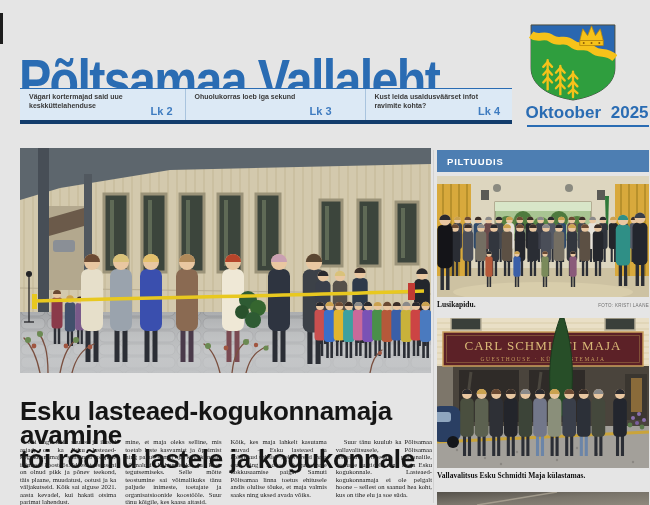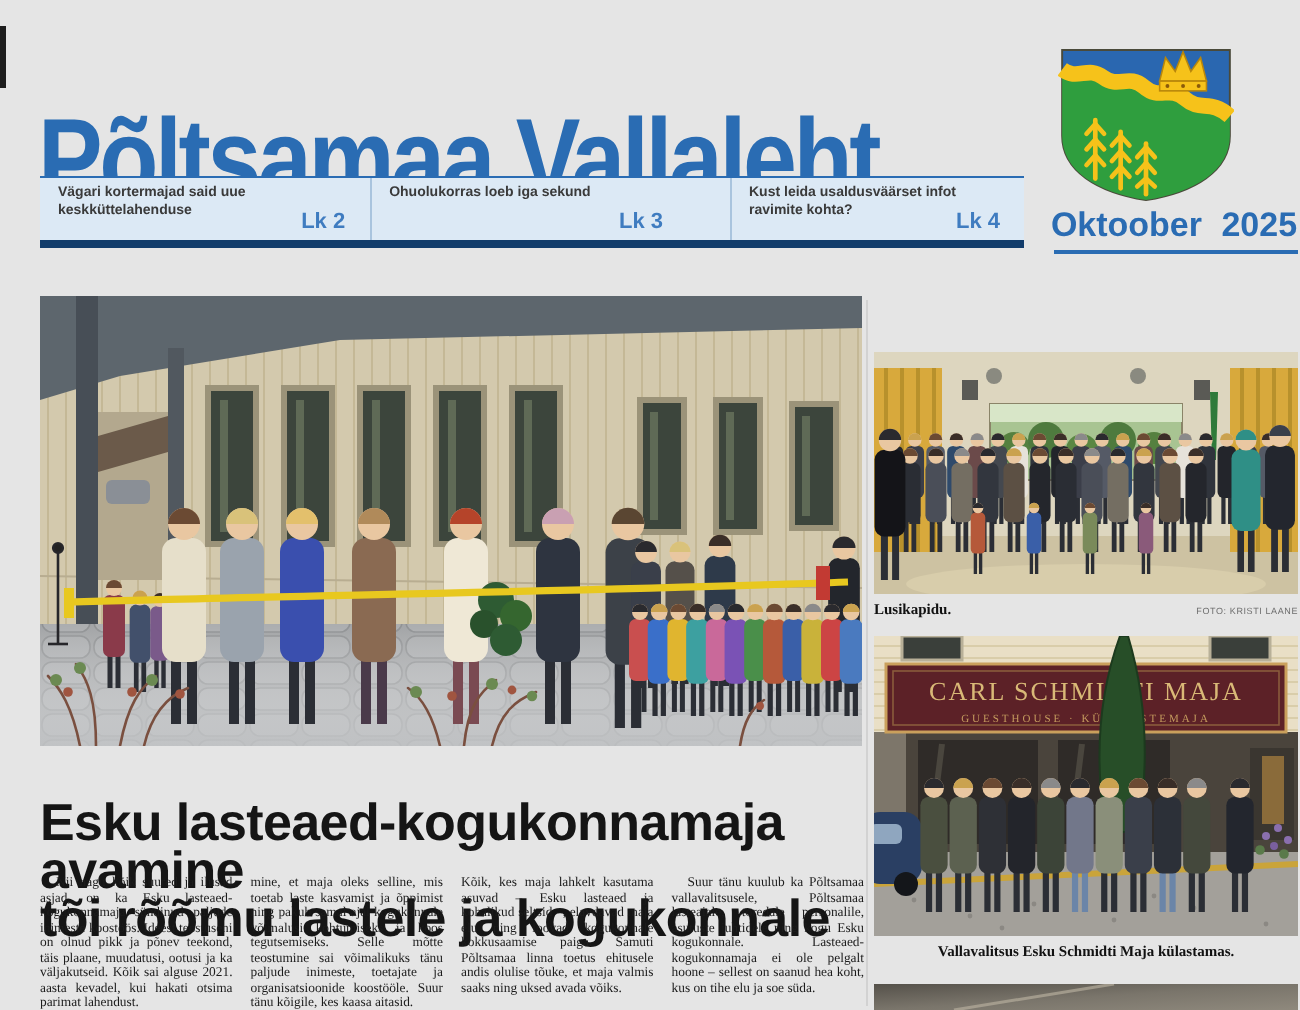--- a/index.html
+++ b/index.html
@@ -38,21 +38,21 @@
            color:#1c1c1c;text-align:justify;}
   .indent{text-indent:8px;}
 
   
   #sb-header{position:absolute;left:437px;top:150px;width:212px;height:22px;background:#4d7eb2;
              color:#ffffff;font-size:9.5px;font-weight:bold;letter-spacing:.8px;
              display:flex;align-items:center;padding-left:10px;box-sizing:border-box;}
   #sb-photo1{left:437px;top:176px;width:212px;height:121px;}
   #sb-cap1-row{position:absolute;left:437px;top:300px;width:212px;display:flex;
                justify-content:space-between;align-items:baseline;}
-  .caption{font-family:"Liberation Serif",serif;font-size:7.5px;font-weight:bold;color:#111;text-align:center;}
+  .caption{font-family:"Liberation Serif",serif;font-size:7.5px;font-weight:bold;color:#111;}
   .credit{font-size:4.5px;color:#6e6e6e;letter-spacing:.3px;}
   #sb-photo2{left:437px;top:318px;width:212px;height:150px;}
   #sb-cap2{position:absolute;left:437px;top:471px;width:212px;}
   #sb-photo3{left:437px;top:492px;width:212px;height:13px;}
 </style>
 </head>
 <body>
 
 <div id="page">
 
@@ -398,20 +398,23 @@
     <div>tõi rõõmu lastele ja kogukonnale</div>
   </h2>
 
   <div id="body-cols">
     <div class="bodycol indent">Nii nagu kõik suured ja ilusad asjad, on ka Esku lasteaed-kogukonnamaja sündinud paljude inimeste koostöös. Ideest teostuseni on olnud pikk ja põnev teekond, täis plaane, muudatusi, ootusi ja ka väljakutseid. Kõik sai alguse 2021. aasta kevadel, kui hakati otsima parimat lahendust.</div>
     <div class="bodycol">mine, et maja oleks selline, mis toetab laste kasvamist ja õppimist ning pakub samal ajal kogukonnale võimalusi kohtumiseks ja koos tegutsemiseks. Selle mõtte teostumine sai võimalikuks tänu paljude inimeste, toetajate ja organisatsioonide koostööle. Suur tänu kõigile, kes kaasa aitasid.</div>
     <div class="bodycol">Kõik, kes maja lahkelt kasutama asuvad – Esku lasteaed ja kohalikud seltsid –, elavdavad maja elu ning loovad kogukonnale kokkusaamise paiga. Samuti Põltsamaa linna toetus ehitusele andis olulise tõuke, et maja valmis saaks ning uksed avada võiks.</div>
     <div class="bodycol indent">Suur tänu kuulub ka Põltsamaa vallavalitsusele, Põltsamaa lasteaiale, toredale personalile, asutuste juhtidele ning kogu Esku kogukonnale. Lasteaed-kogukonnamaja ei ole pelgalt hoone – sellest on saanud hea koht, kus on tihe elu ja soe süda.</div>
   </div>
 
+  <div id="sb-header">
+    <span>PILTUUDIS</span>
+  </div>
 
   <svg id="sb-photo1" class="photo" viewBox="0 0 212 121" preserveAspectRatio="none">
     <rect width="212" height="121" fill="#ddd6bf"></rect>
     <rect x="0" y="92" width="212" height="29" fill="#cdc2a2"></rect>
     <ellipse cx="106" cy="116" rx="90" ry="10" fill="#d8cdab"></ellipse>
     <g>
       <rect x="0" y="8" width="34" height="92" fill="#d8a93c"></rect>
       <g stroke="#b8912c" stroke-width="2">
           <line x1="6" y1="8" x2="6" y2="100"></line>
           <line x1="14" y1="8" x2="14" y2="100"></line>

